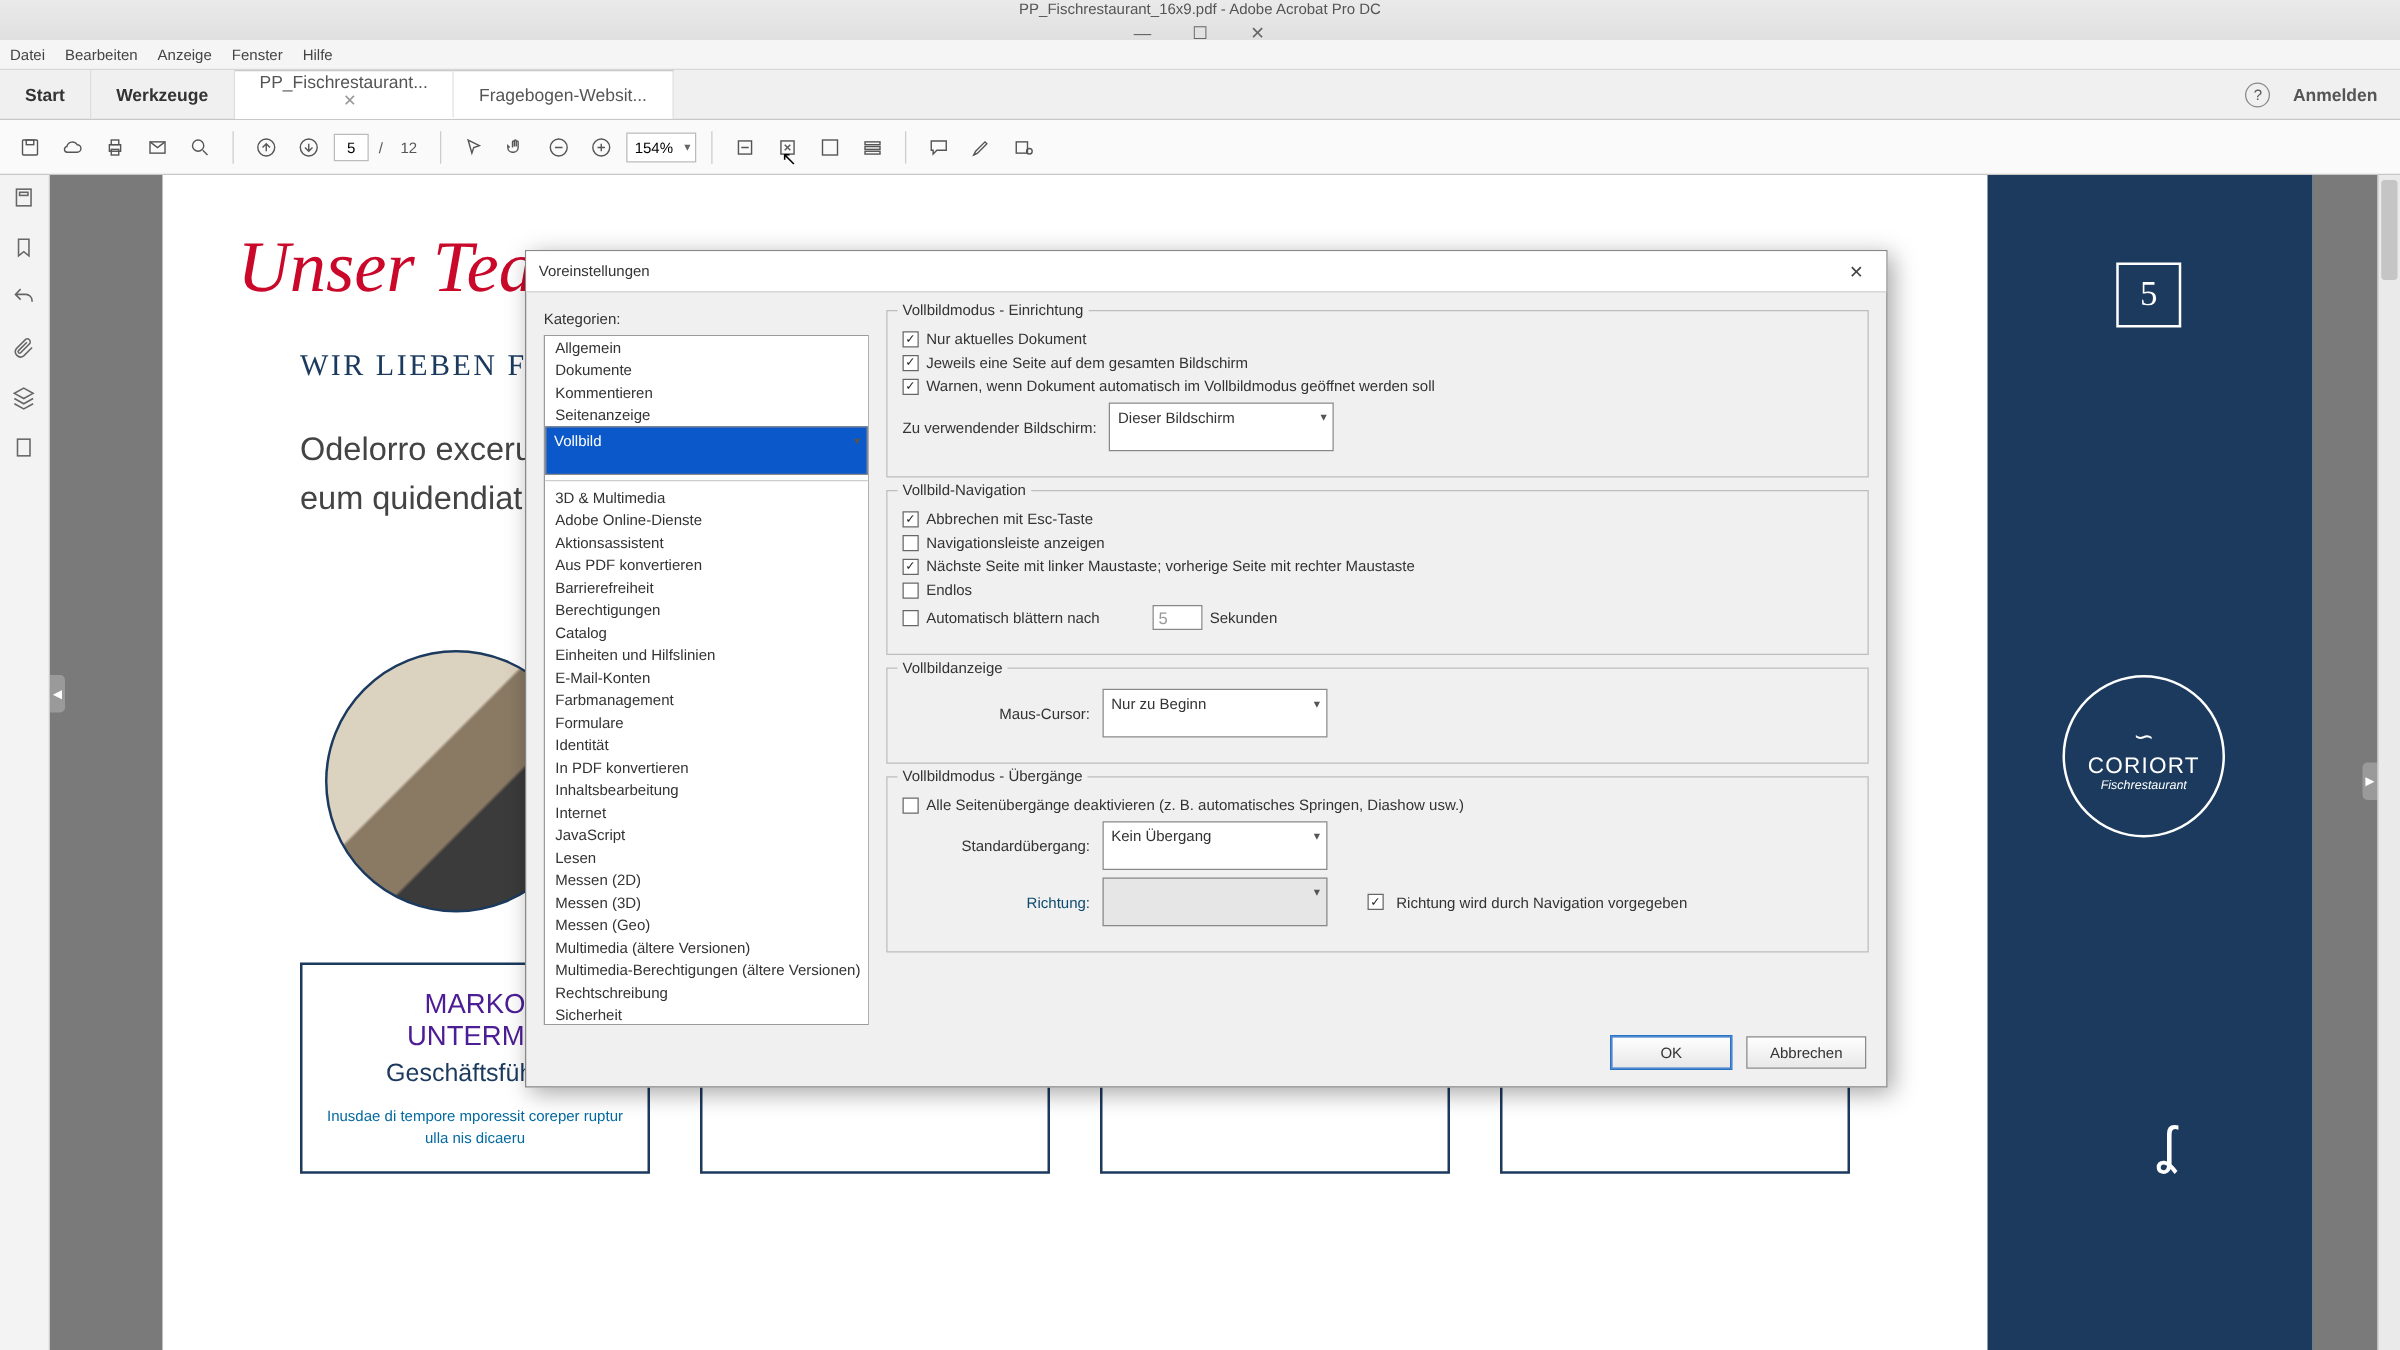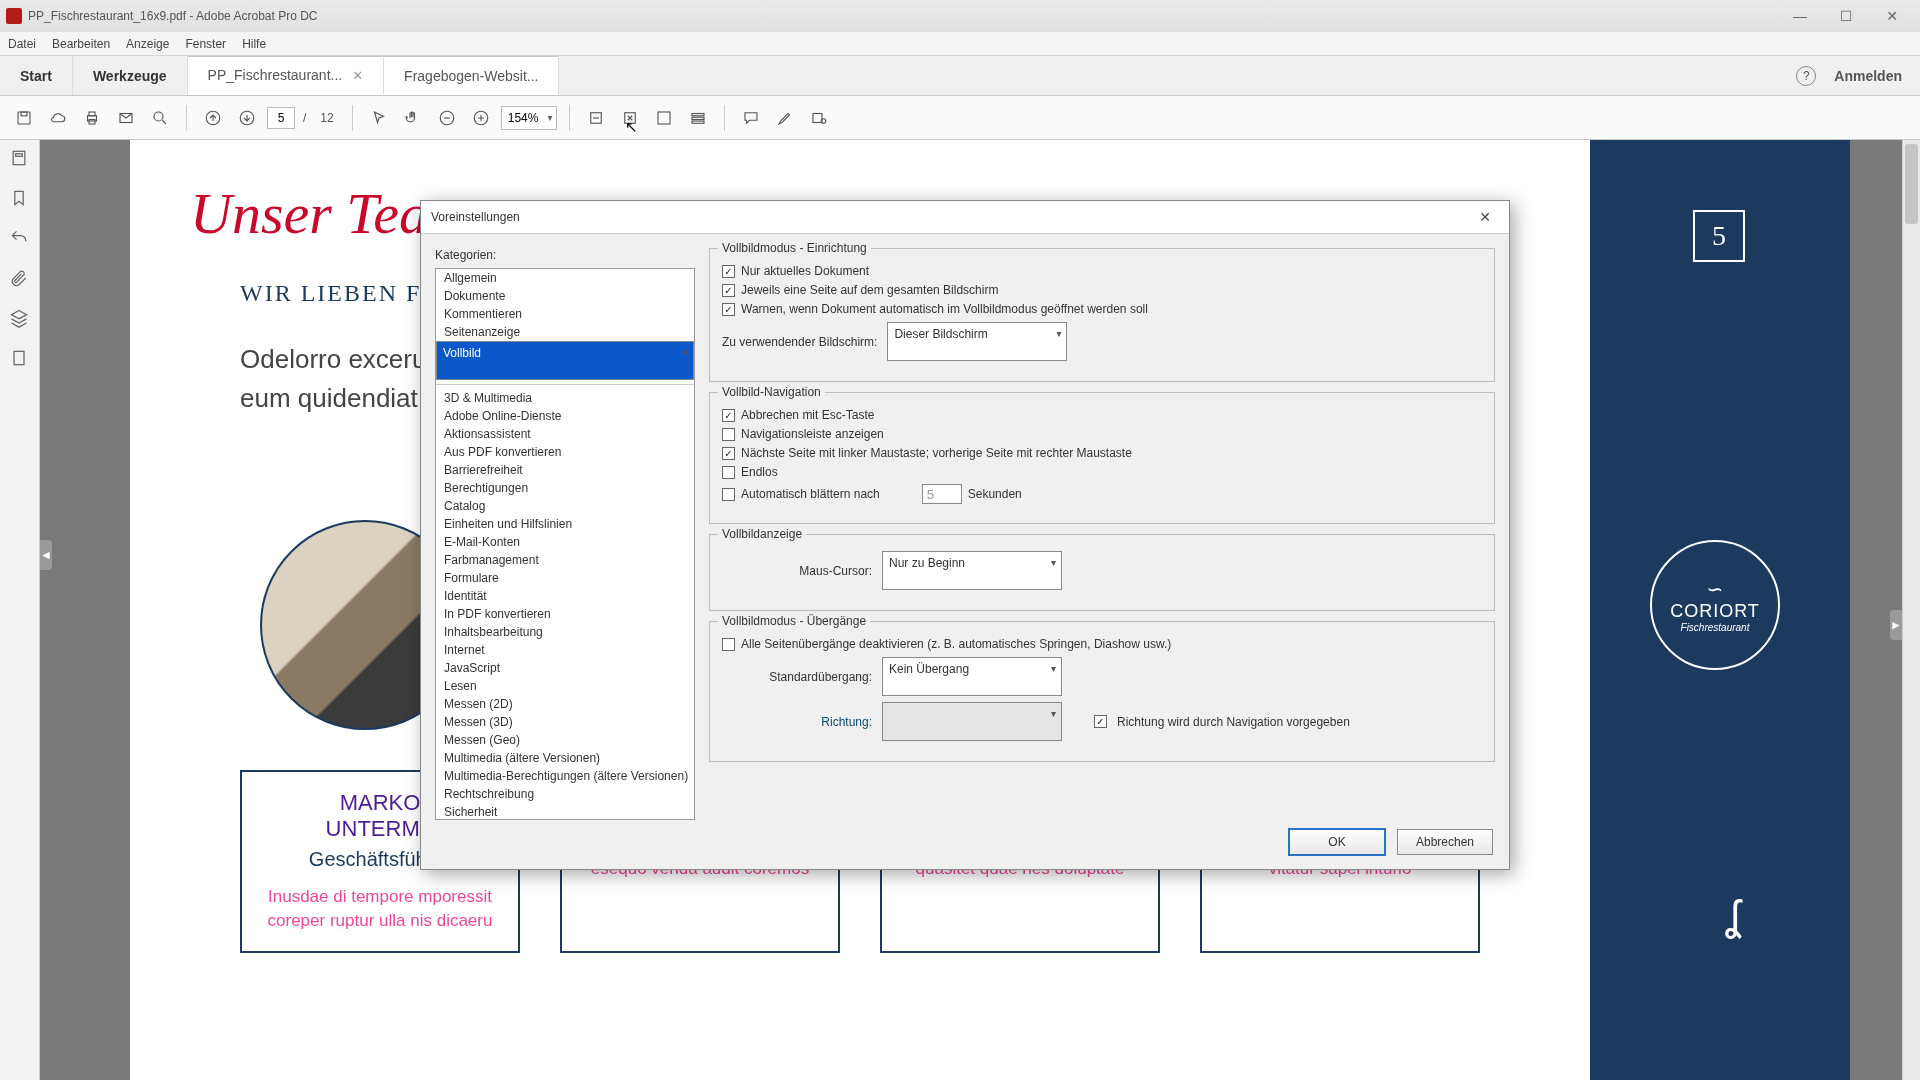--- a/index.html
+++ b/index.html
@@ -1,30 +1,30 @@
 <!DOCTYPE html>
 <html><head>
 <meta charset="utf-8">
 <style>
 * { margin:0; padding:0; box-sizing:border-box; font-family:"Segoe UI",Tahoma,sans-serif; }
 body { background:#fff; width:1920px; height:1080px; overflow:hidden; position:relative; }
 
-.titlebar { height:32px; background:linear-gradient(#eaeaea,#e0e0e0); display:flex; align-items:center; padding:0 6px; font-size:12px; color:#555; }
+.titlebar { height:32px; background:linear-gradient(#eaeaea,#e0e0e0); display:flex; align-items:center; padding:0 6px; font-size:12px; color:#555;flex-direction:column; }
 .titlebar .app-icon { width:16px;height:16px;background:#b31b1b;margin-right:6px;border-radius:2px; }
 .titlebar .title { flex:1; }
 .titlebar .win-btns { display:flex; gap:2px; }
 .titlebar .win-btn { width:44px;height:24px;display:flex;align-items:center;justify-content:center;color:#666;font-size:14px; }
 
 .menubar { height:24px; background:#f5f5f5; display:flex; align-items:center; padding:0 8px; font-size:12px; color:#444; gap:16px; border-bottom:1px solid #d8d8d8;}
 
 .tabrow { height:40px; background:#f0f0f0; display:flex; align-items:stretch; border-bottom:1px solid #c8c8c8; }
 .tabrow .tab { padding:0 20px; display:flex; align-items:center; font-size:14px; color:#555; border-right:1px solid #ddd; position:relative; }
 .tabrow .tab.primary { font-weight:600; color:#333;}
 .tabrow .tab.doc { background:#fff; border-top:1px solid #c8c8c8;}
-.tabrow .tab.doc.active { border-bottom:2px solid #fff; }
+.tabrow .tab.doc.active { border-bottom:2px solid #fff;flex-direction:column; }
 .tabrow .tab .close-x { margin-left:10px; color:#999; font-size:13px;}
 .tabrow .spacer{flex:1;}
 .tabrow .right { display:flex; align-items:center; gap:18px; padding-right:18px; font-size:14px; color:#555;}
 .tabrow .help-ic{width:20px;height:20px;border:1.5px solid #888;border-radius:50%;display:flex;align-items:center;justify-content:center;font-size:12px;}
 
 .toolbar { height:44px; background:#fafafa; border-bottom:1px solid #c8c8c8; display:flex; align-items:center; padding:0 10px; gap:6px;}
 .tb-ic { width:28px;height:28px;display:flex;align-items:center;justify-content:center;color:#555;border-radius:3px;}
 .tb-ic svg{width:18px;height:18px;stroke:#555;fill:none;stroke-width:1.5;}
 .tb-sep{width:1px;height:26px;background:#ccc;margin:0 6px;}
 .page-input{width:28px;height:22px;border:1px solid #bbb;text-align:center;font-size:12px;}
@@ -46,21 +46,21 @@
 .pdf-pagenum{position:absolute;right:105px;top:70px;width:52px;height:52px;border:2px solid #fff;color:#fff;font-family:Georgia,serif;font-size:28px;display:flex;align-items:center;justify-content:center;}
 .pdf-logo{position:absolute;right:70px;top:400px;width:130px;height:130px;border:2px solid #fff;border-radius:50%;display:flex;flex-direction:column;align-items:center;justify-content:center;color:#fff;font-family:Georgia,serif;}
 .pdf-logo .fish{font-size:20px;}
 .pdf-logo .brand{font-size:18px;letter-spacing:1px;}
 .pdf-logo .tag{font-size:10px;font-style:italic;}
 .pdf-fishhook{position:absolute;right:110px;bottom:200px;color:#fff;font-size:42px;}
 .team-row{position:absolute;left:110px;top:630px;display:flex;gap:40px;}
 .team-card{width:280px;border:2px solid #1b3a5e;padding:18px 10px;text-align:center;font-family:Georgia,serif;}
 .team-card .name{color:#4c1d95;font-size:22px;}
 .team-card .role{color:#1b3a5e;font-size:20px;margin-top:6px;}
-.team-card .desc{color:#ec4899;font-size:17px;margin-top:14px;line-height:1.4;}
+.team-card .desc{color:#0369a1;font-size:12px;margin-top:14px;line-height:1.4;}
 .portrait{position:absolute;left:130px;top:380px;width:210px;height:210px;border-radius:50%;border:2px solid #1b3a5e;background:linear-gradient(135deg,#dcd2c0 40%,#8a7a64 41%,#8a7a64 60%,#3b3b3b 61%);}
 
 .prefs{position:absolute;left:420px;top:200px;width:1090px;height:670px;background:#f0f0f0;border:1px solid #888;box-shadow:4px 4px 18px rgba(0,0,0,.35);font-size:12px;color:#333;}
 .prefs-titlebar{height:28px;background:#fff;border-bottom:1px solid #ccc;display:flex;align-items:center;padding:16px 10px;justify-content:flex-end;}
 .prefs-titlebar .t{flex:1;}
 .prefs-titlebar .x{width:28px;height:20px;display:flex;align-items:center;justify-content:center;font-size:14px;color:#444;}
 .prefs-body{display:flex;padding:14px;gap:14px;height:600px;}
 .cat-col{width:260px;display:flex;flex-direction:column;}
 .cat-label{margin-bottom:6px;}
 .cat-list{flex:1;border:1px solid #9a9a9a;background:#fff;overflow-y:auto;position:relative;}

